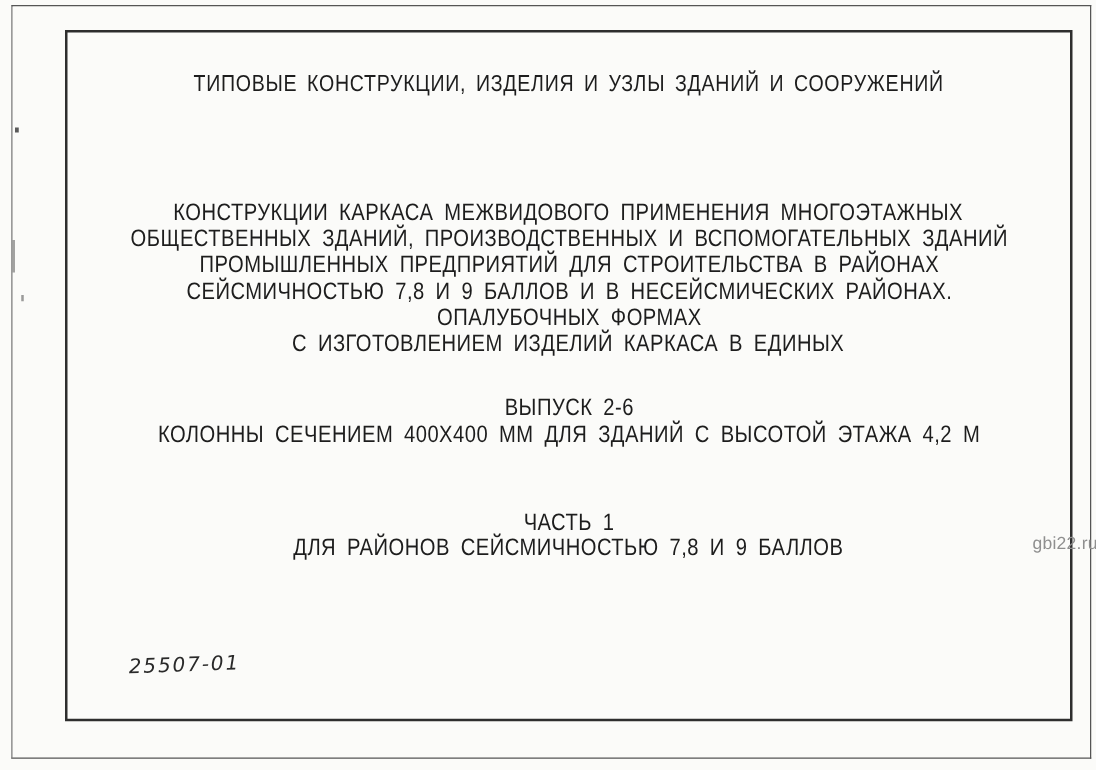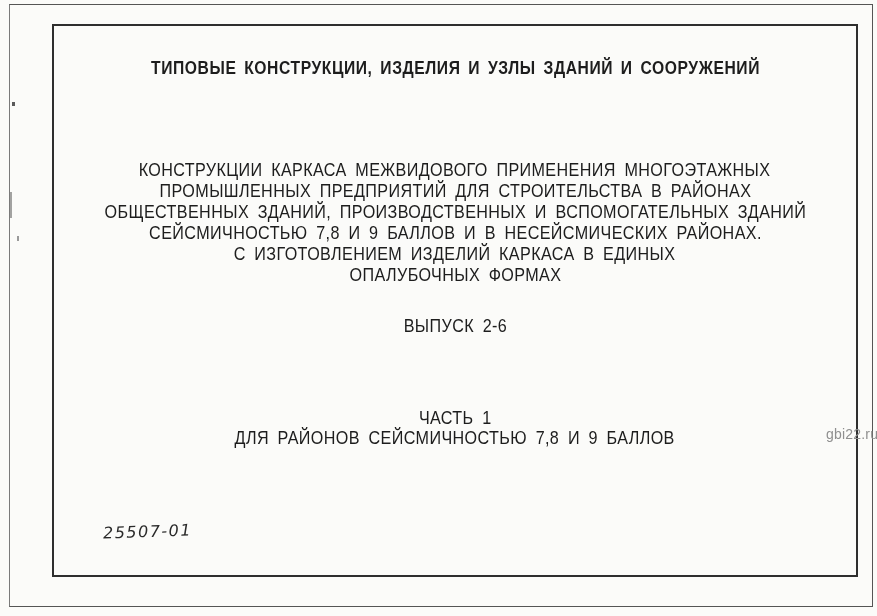--- a/index.html
+++ b/index.html
@@ -24,21 +24,21 @@
   .outer-frame{
     position:absolute;left:9px;top:4px;right:4px;bottom:9px;
     border:1px solid var(--outer);
     border-left-color:#7a7a7a;
   }
   
   .inner-frame{
     position:absolute;left:52px;top:24px;width:802px;height:549px;
     border:2px solid var(--frame);
   }
-  .line{position:absolute;left:52px;width:806px;text-align:center;white-space:nowrap;font-weight:bold;}
+  .line{position:absolute;left:52px;width:806px;text-align:center;white-space:nowrap;}
   .line > span{display:inline-block;transform:scale(0.95,1.12);transform-origin:center top;}
   .caps{
     font-size:17px;line-height:21px;
     letter-spacing:0.4px;word-spacing:4px;
     font-weight:normal;
   }
   .headline{top:54px;font-size:16.5px;letter-spacing:0.6px;word-spacing:3px;line-height:24px;}
   .series-title{top:92px;line-height:40px;}
   .series-title > span{
     font-size:34px;letter-spacing:1px;word-spacing:14px;
@@ -85,39 +85,42 @@
   <div class="line headline">
     <span>ТИПОВЫЕ КОНСТРУКЦИИ, ИЗДЕЛИЯ И УЗЛЫ ЗДАНИЙ И СООРУЖЕНИЙ</span>
   </div>
 
 
   <div class="desc-block">
     <div class="line caps">
       <span>КОНСТРУКЦИИ КАРКАСА МЕЖВИДОВОГО ПРИМЕНЕНИЯ МНОГОЭТАЖНЫХ</span>
     </div>
     <div class="line caps">
-      <span>ПРОМЫШЛЕННЫХ ПРЕДПРИЯТИЙ ДЛЯ СТРОИТЕЛЬСТВА В РАЙОНАХ</span>
+      <span>ОБЩЕСТВЕННЫХ ЗДАНИЙ, ПРОИЗВОДСТВЕННЫХ И ВСПОМОГАТЕЛЬНЫХ ЗДАНИЙ</span>
     </div>
     <div class="line caps">
-      <span>ОБЩЕСТВЕННЫХ ЗДАНИЙ, ПРОИЗВОДСТВЕННЫХ И ВСПОМОГАТЕЛЬНЫХ ЗДАНИЙ</span>
+      <span>ПРОМЫШЛЕННЫХ ПРЕДПРИЯТИЙ ДЛЯ СТРОИТЕЛЬСТВА В РАЙОНАХ</span>
     </div>
     <div class="line caps">
       <span>СЕЙСМИЧНОСТЬЮ 7,8 И 9 БАЛЛОВ И В НЕСЕЙСМИЧЕСКИХ РАЙОНАХ.</span>
     </div>
     <div class="line caps">
-      <span>С ИЗГОТОВЛЕНИЕМ ИЗДЕЛИЙ КАРКАСА В ЕДИНЫХ</span>
+      <span>ОПАЛУБОЧНЫХ ФОРМАХ</span>
     </div>
     <div class="line caps">
-      <span>ОПАЛУБОЧНЫХ ФОРМАХ</span>
+      <span>С ИЗГОТОВЛЕНИЕМ ИЗДЕЛИЙ КАРКАСА В ЕДИНЫХ</span>
     </div>
   </div>
 
   <div class="issue-block">
     <div class="line caps">
       <span>ВЫПУСК 2-6</span>
+    </div>
+    <div class="line caps">
+      <span>КОЛОННЫ СЕЧЕНИЕМ 400Х400 ММ ДЛЯ ЗДАНИЙ С ВЫСОТОЙ ЭТАЖА 4,2 М</span>
     </div>
   </div>
 
   <div class="part-block">
     <div class="line caps">
       <span>ЧАСТЬ 1</span>
     </div>
     <div class="line caps">
       <span>ДЛЯ РАЙОНОВ СЕЙСМИЧНОСТЬЮ 7,8 И 9 БАЛЛОВ</span>
     </div>

